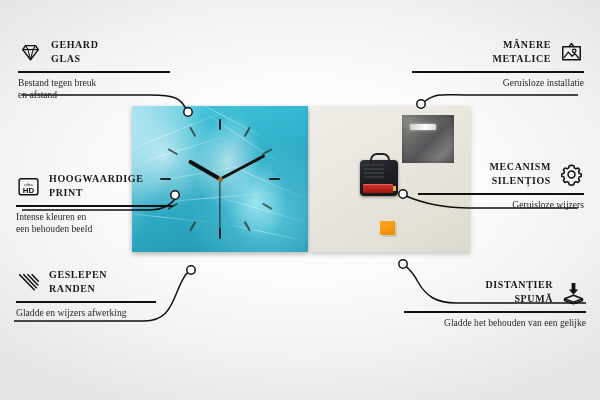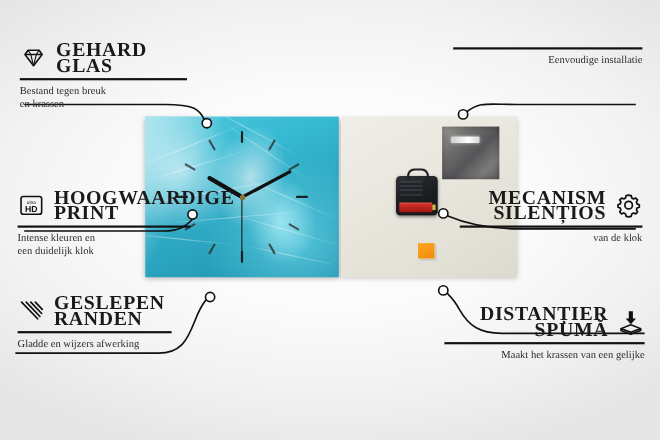--- a/index.html
+++ b/index.html
@@ -103,21 +103,21 @@
   .foam{
     position:absolute;left:70px;bottom:17px;width:15px;height:14px;
     background:linear-gradient(150deg,#ffa722,#f08a06);
     box-shadow:2px 2px 0 rgba(0,0,0,.10);
   }
 
   
   .callout{position:absolute;}
   .c-head{display:flex;align-items:center;gap:8px;}
   .c-title{
-    font-size:18px;letter-spacing:.6px;color:#1a1a1a;line-height:14px;font-weight:700;
+    font-size:10px;letter-spacing:.6px;color:#1a1a1a;line-height:14px;font-weight:700;
     text-transform:uppercase;
   }
   .c-rule{height:1.6px;background:#111;margin-top:5px;}
   .c-sub{font-size:9.6px;line-height:12px;color:#2a2a2a;margin-top:4px;}
 
   .left .c-head{justify-content:flex-start;}
   .left .c-title{text-align:left;}
   .left .c-sub{text-align:left;}
   .right .c-head{justify-content:flex-end;}
   .right .c-title{text-align:right;}
@@ -212,42 +212,42 @@
         </svg>
       </span>
       <div class="c-title">
         <div>GEHARD</div>
         <div>GLAS</div>
       </div>
     </div>
     <div class="c-rule" style="width:152px;"></div>
     <div class="c-sub">
       <div>Bestand tegen breuk</div>
-      <div>en krassen</div>
+      <div>en afstand</div>
     </div>
   </div>
 
   <div class="callout left" style="left:16px;top:172px;width:175px;">
     <div class="c-head">
       <span class="ico">
         <svg viewBox="0 0 24 24">
           <rect x="3" y="4.5" width="18" height="15.5" rx="2" fill="none" stroke="#111" stroke-width="1.4"></rect>
           <text x="12" y="11.4" font-family="Liberation Sans, sans-serif" font-size="4.1" fill="#111" text-anchor="middle">ultra</text>
           <text x="12" y="18" font-family="Liberation Sans, sans-serif" font-size="7.6" font-weight="bold" fill="#111" text-anchor="middle">HD</text>
         </svg>
       </span>
       <div class="c-title">
         <div>HOOGWAARDIGE</div>
         <div>PRINT</div>
       </div>
     </div>
     <div class="c-rule" style="width:157px;"></div>
     <div class="c-sub">
       <div>Intense kleuren en</div>
-      <div>een duidelijk klok</div>
+      <div>een behouden beeld</div>
     </div>
   </div>
 
   <div class="callout left" style="left:16px;top:268px;width:172px;">
     <div class="c-head">
       <span class="ico">
         <svg viewBox="0 0 24 24" stroke="#111" stroke-width="1.5" stroke-linecap="round">
           <line x1="3.5" y1="4.5" x2="17.5" y2="19"></line>
           <line x1="7.5" y1="4.5" x2="19.5" y2="17"></line>
           <line x1="11.5" y1="4.5" x2="21" y2="14.4"></line>
@@ -259,58 +259,72 @@
         <div>RANDEN</div>
       </div>
     </div>
     <div class="c-rule" style="width:140px;"></div>
     <div class="c-sub">
       <div>Gladde en wijzers afwerking</div>
     </div>
   </div>
 
   <div class="callout right" style="left:412px;top:38px;width:172px;">
+    <div class="c-head">
+      <div class="c-title">
+        <div>MÂNERE</div>
+        <div>METALICE</div>
+      </div>
+      <span class="ico">
+        <svg viewBox="0 0 24 24" fill="none" stroke="#111" stroke-width="1.4" stroke-linejoin="round">
+          <path d="M9.6 6.4 L12 3.4 L14.4 6.4"></path>
+          <rect x="3.6" y="6.4" width="16.8" height="12.6" stroke-width="1.4"></rect>
+          <path d="M4.6 17.2 L9 11.6 L12.6 15.6 L15 13 L19.4 17.8" stroke-width="1.2"></path>
+          <circle cx="14.6" cy="10.4" r="1.7" stroke-width="1.2"></circle>
+        </svg>
+      </span>
+    </div>
     <div class="c-rule" style="width:172px;margin-left:auto;"></div>
     <div class="c-sub">
-      <div>Eenvoudige installatie</div>
-    </div>
-  </div>
-
-  <div class="callout right" style="left:418px;top:172px;width:166px;">
+      <div>Geruisloze installatie</div>
+    </div>
+  </div>
+
+  <div class="callout right" style="left:418px;top:160px;width:166px;">
     <div class="c-head">
       <div class="c-title">
         <div>MECANISM</div>
         <div>SILENȚIOS</div>
       </div>
       <span class="ico">
         <svg viewBox="0 0 24 24" fill="none" stroke="#111" stroke-width="1.5" stroke-linejoin="round">
           <path d="M12 3.2 l2.2 .45 .55 2.05 1.5 .87 2-.75 1.55 1.6 -1 1.85 .5 1.63 2 .7 v2.2 l-2 .7 -.5 1.63 1 1.85 -1.55 1.6 -2-.75 -1.5 .87 -.55 2.05 -2.2 .45 -2.2-.45 -.55-2.05 -1.5-.87 -2 .75 -1.55-1.6 1-1.85 -.5-1.63 -2-.7 v-2.2 l2-.7 .5-1.63 -1-1.85 1.55-1.6 2 .75 1.5-.87 .55-2.05 Z"></path>
           <circle cx="12" cy="12" r="3.3"></circle>
         </svg>
       </span>
     </div>
     <div class="c-rule" style="width:166px;margin-left:auto;"></div>
     <div class="c-sub">
-      <div>van de klok</div>
+      <div>Geruisloze wijzers</div>
     </div>
   </div>
 
   <div class="callout right" style="left:404px;top:278px;width:182px;">
     <div class="c-head">
       <div class="c-title">
         <div>DISTANȚIER</div>
         <div>SPUMĂ</div>
       </div>
       <span class="ico">
         <svg viewBox="0 0 24 24" fill="none" stroke="#111" stroke-width="1.4" stroke-linejoin="round">
           <path d="M10.2 2.8 h3.6 v6.4 h2.7 L12 14.2 L7.5 9.2 h2.7 Z" fill="#111" stroke="none"></path>
           <path d="M12 14.6 L20.6 18 L12 21.2 L3.4 18 Z"></path>
           <path d="M3.4 18 v1.7 L12 22.9 L20.6 19.7 V18"></path>
         </svg>
       </span>
     </div>
     <div class="c-rule" style="width:182px;margin-left:auto;"></div>
     <div class="c-sub">
-      <div>Maakt het krassen van een gelijke</div>
+      <div>Gladde het behouden van een gelijke</div>
     </div>
   </div>
 
 </div>
 
 </body></html>

